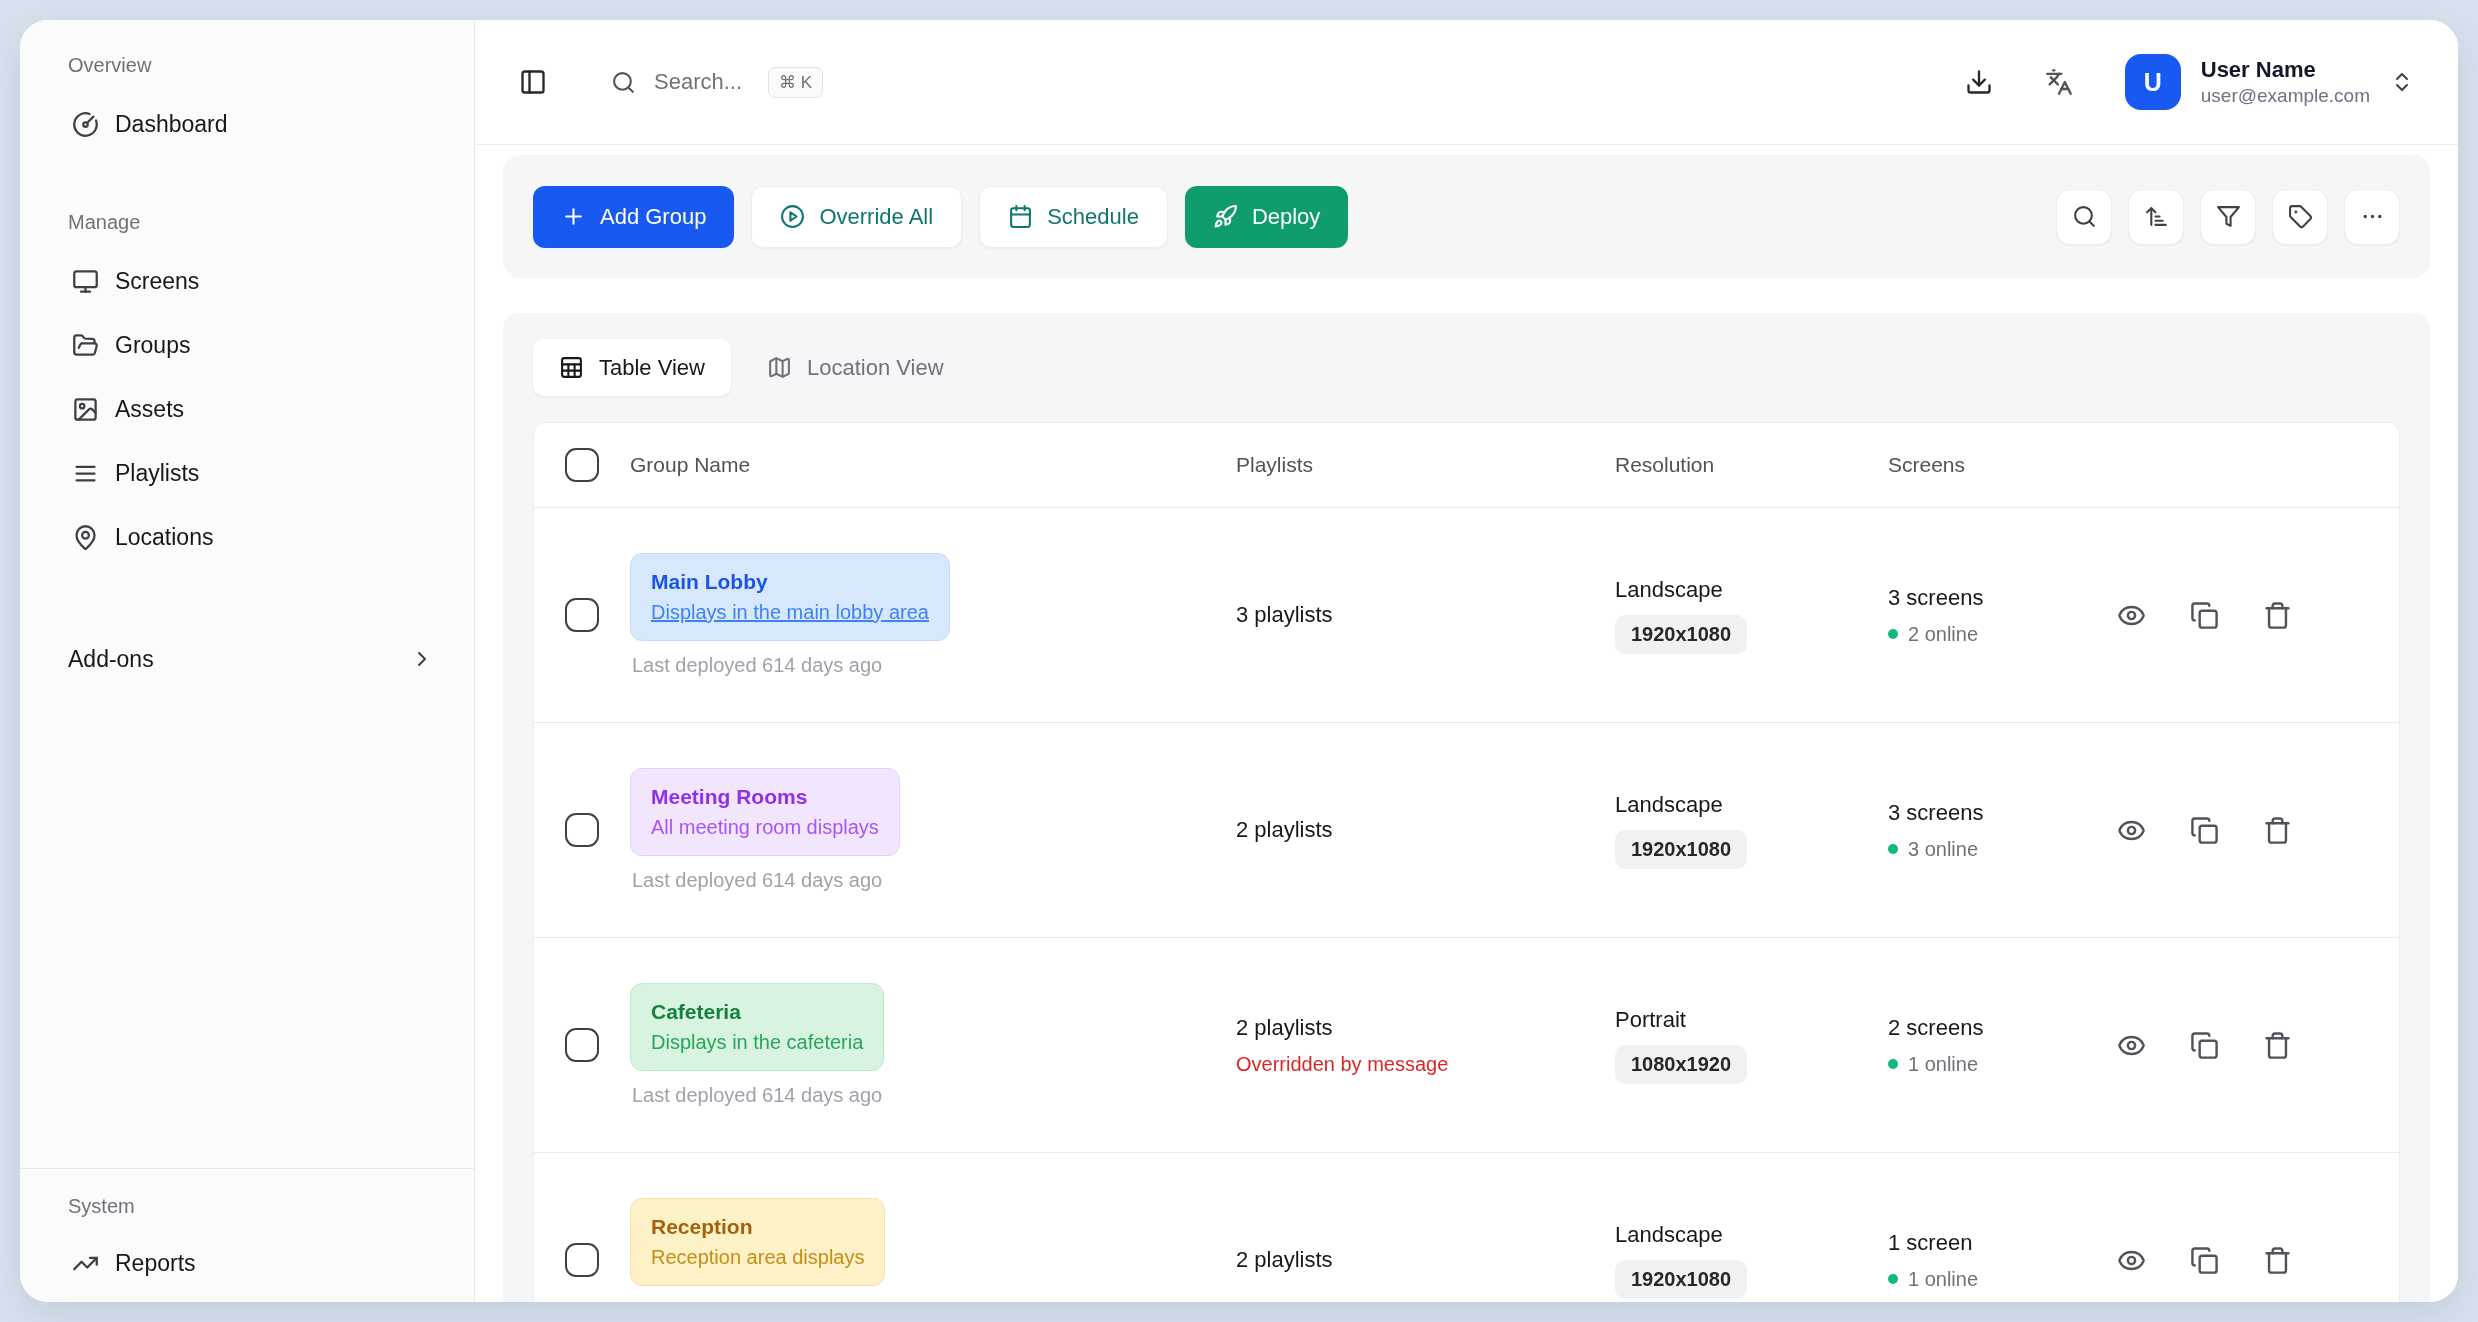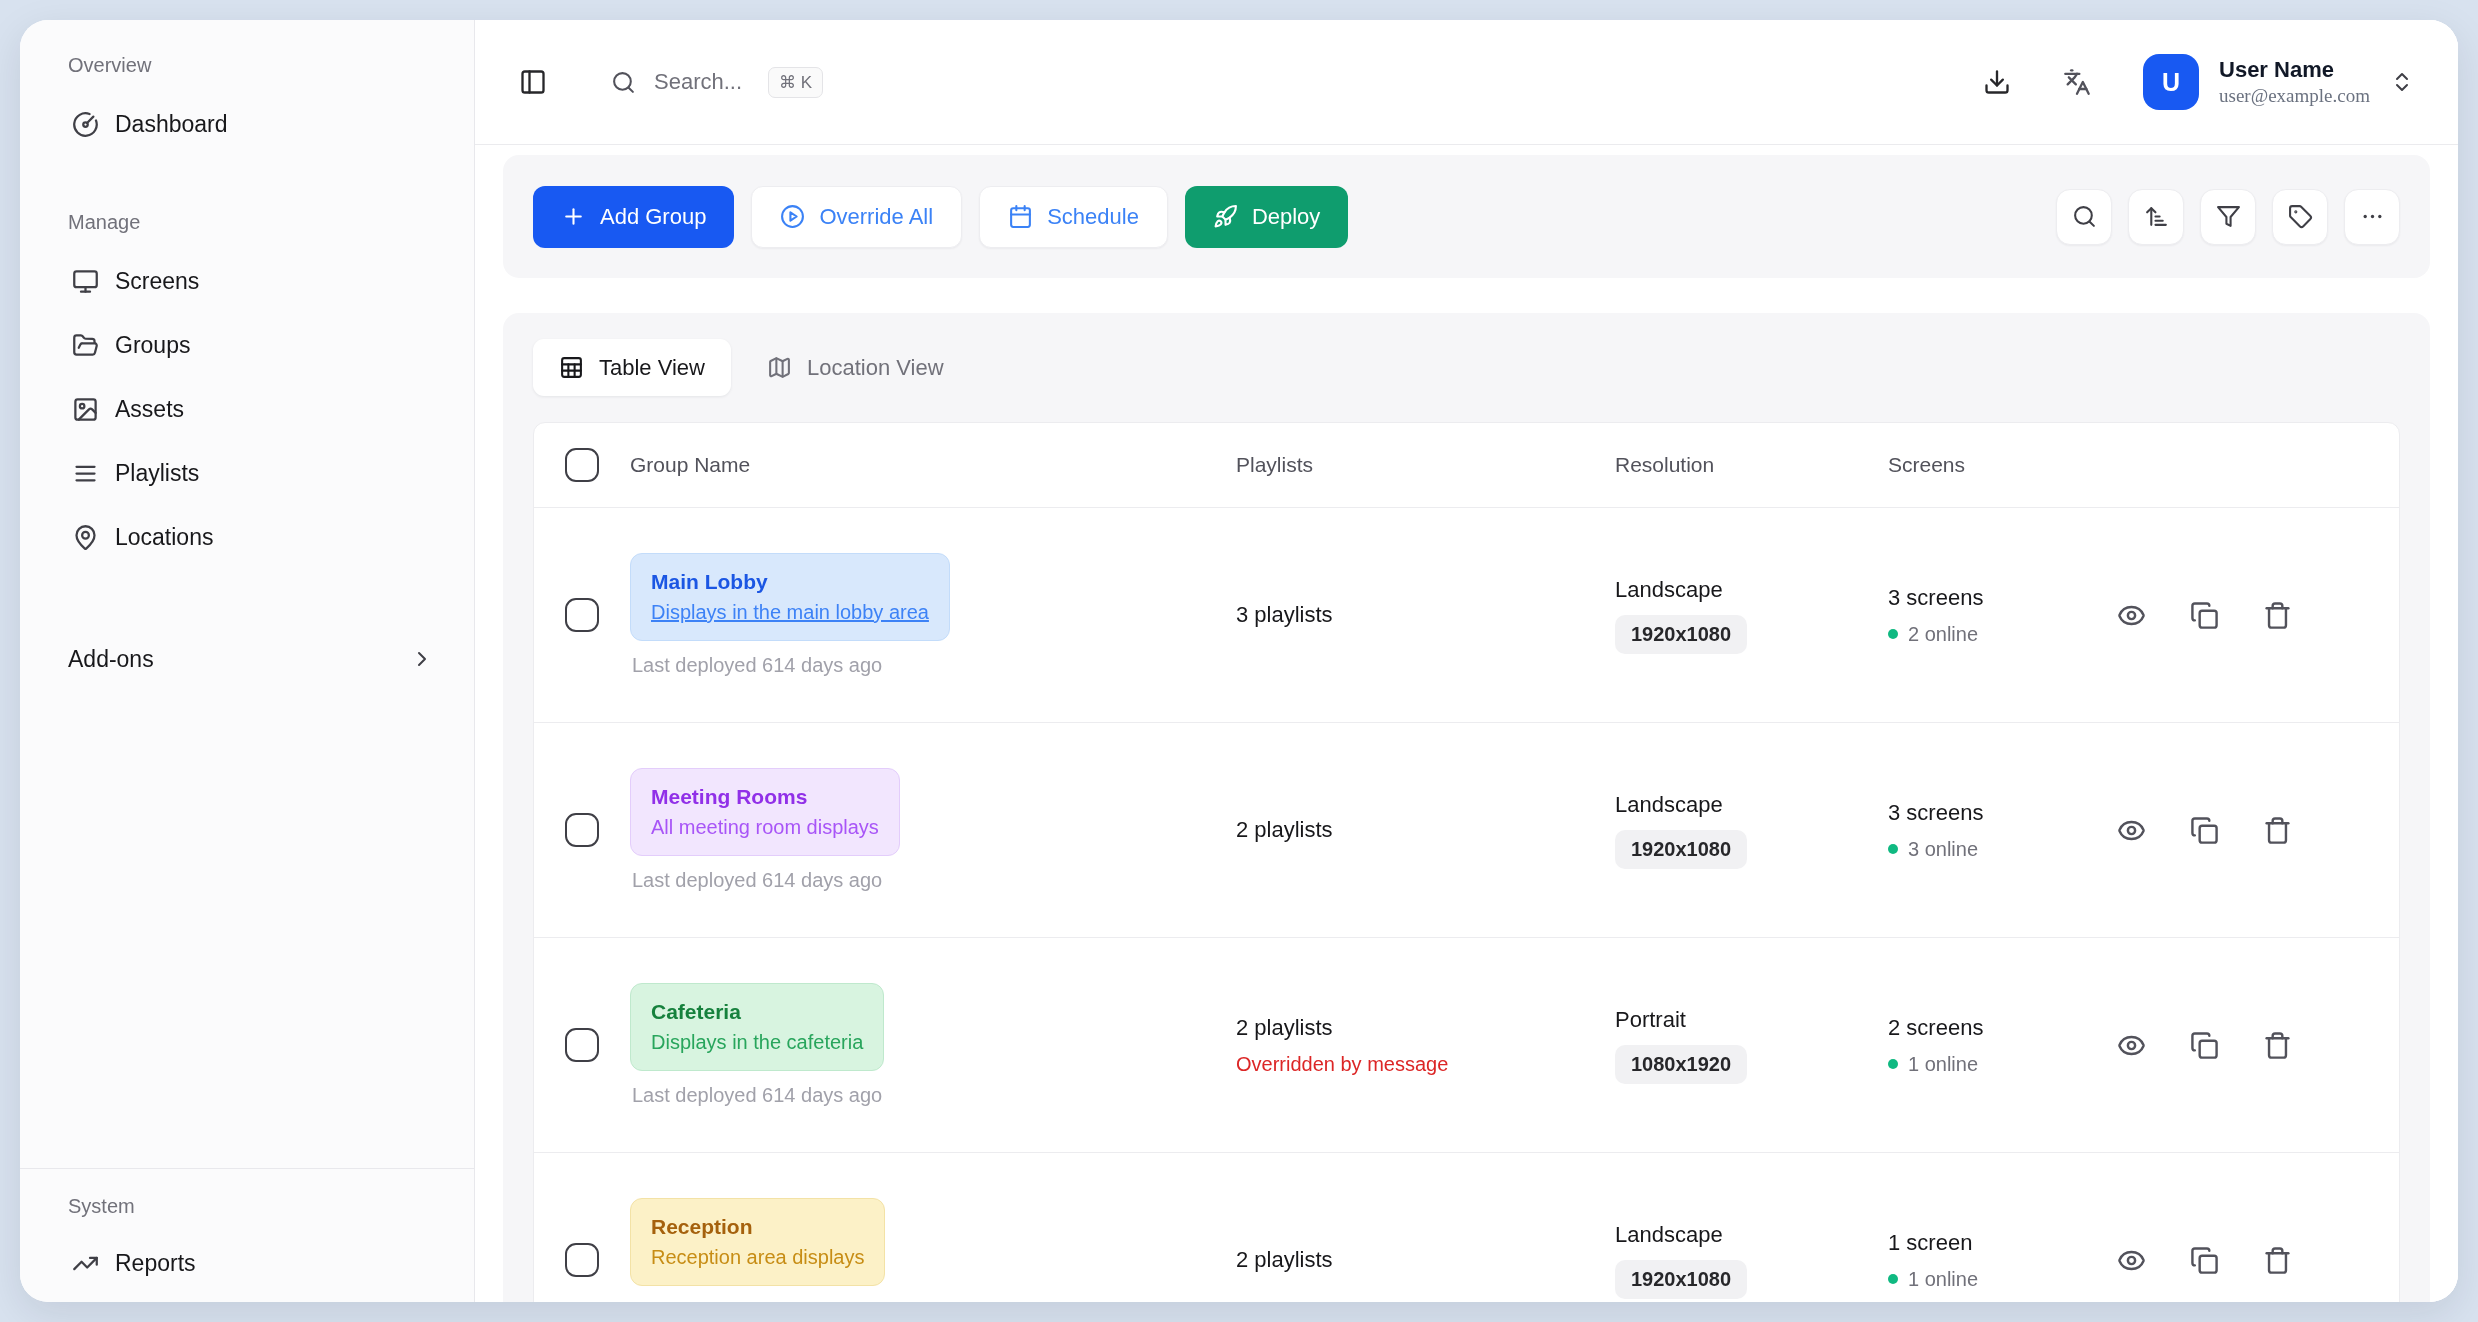--- a/index.html
+++ b/index.html
@@ -57,36 +57,36 @@
     border-radius:7px; padding:4px 10px; margin-left:8px;
   }
   .header-right { margin-left:auto; display:flex; align-items:center; gap:52px; }
   .user-chip { display:flex; align-items:center; gap:20px; cursor:pointer; }
   .avatar {
     width:56px; height:56px; border-radius:16px; background:var(--primary-blue);
     color:#fff; font-size:25px; font-weight:bold; display:flex; align-items:center; justify-content:center;
   }
   .user-meta { line-height:1.25; }
   .user-name { font-size:22px; font-weight:bold; color:#111827; }
-  .user-email { font-size:19px; color:#6b7280;font-family:Liberation Serif, serif; }
+  .user-email { font-size:19px; color:#6b7280; }
   .chev-updown { width:24px; height:24px; color:#3f3f46; }
   
   .content { flex:1; overflow:hidden; padding:10px 28px 0; background:#fff; }
   .toolbar-card {
     height:123px; background:#f6f6f8; border-radius:16px;
     display:flex; align-items:center; padding:0 30px; gap:17px;
   }
   .btn {
     height:62px; border-radius:12px; border:none; cursor:pointer;
     display:flex; align-items:center; gap:14px; padding:12px 28px;
     font-size:22px; font-weight:500; font-family:inherit;
   }
   .btn .bicon { width:25px; height:25px; }
   .btn-primary { background:var(--primary-blue); color:#fff; }
-  .btn-white { background:#fff; color:#3b82f6; border:1px solid #ededf0; box-shadow:0 1px 2px rgba(16,24,40,.05);text-align:center; }
+  .btn-white { background:#fff; color:#0f766e; border:1px solid #ededf0; box-shadow:0 1px 2px rgba(16,24,40,.05);text-align:center; }
   .btn-deploy { background:var(--deploy-green); color:#fff; }
   .toolbar-right { margin-left:auto; display:flex; gap:16px; }
   .sq-btn {
     width:56px; height:56px; border-radius:14px; background:#fff; border:1px solid #ededf0;
     box-shadow:0 1px 2px rgba(16,24,40,.05); cursor:pointer;
     display:flex; align-items:center; justify-content:center; color:#3f3f46;
   }
   .sq-btn svg { width:25px; height:25px; }
   
   .table-section {

